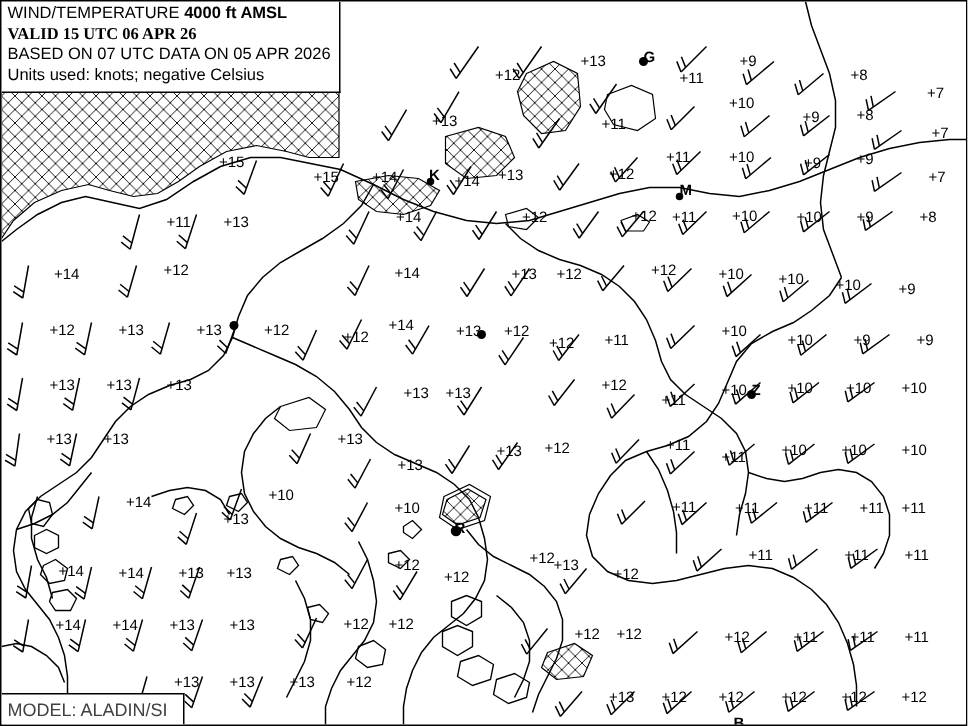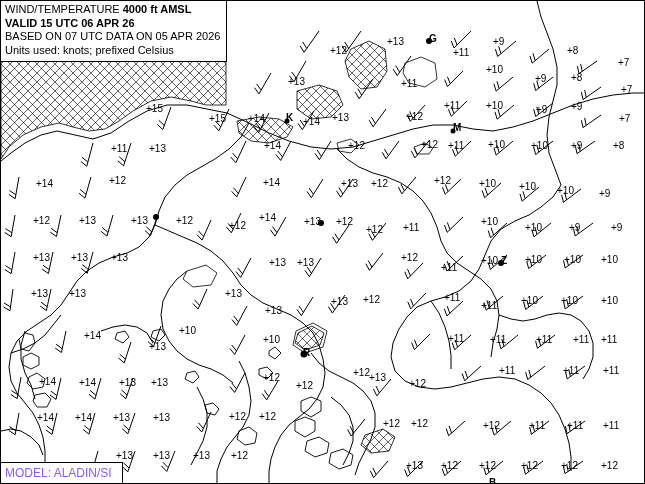--- a/index.html
+++ b/index.html
@@ -36,36 +36,37 @@
     z-index: 40;
   }
   .header-box div {
     font-size: 11px;
     line-height: 13.5px;
     color: #000;
     white-space: nowrap;
   }
   .header-box div.bold {
     font-weight: bold;
+    font-family: Liberation Serif, serif;
   }
   .footer-box {
     position: absolute;
     left: 0;
     bottom: 0;
     background: #ffffff;
     border: 1px solid #000000;
     border-left: none;
     border-bottom: none;
     padding: 3px 10px 3px 4px;
     z-index: 40;
   }
   .footer-box div {
     font-size: 12px;
     line-height: 14px;
-    color: #8b5cf6;
+    color: #404040;
     white-space: nowrap;
   }
   .temp {
     position: absolute;
     font-size: 10px;
     line-height: 10px;
     color: #000;
     white-space: nowrap;
     z-index: 20;
   }
@@ -896,20 +897,20 @@
       <div class="citylabel" style="left: 452px; top: 122px;">M</div>
       <div class="citylabel" style="left: 500px; top: 255px;">Z</div>
       <div class="citylabel" style="left: 302px; top: 347px;">R</div>
       <div class="citylabel" style="left: 488px; top: 477px;">B</div>
     </div>
 
   <div class="header-box">
     <div><span>WIND/TEMPERATURE </span><b>4000 ft AMSL</b></div>
     <div class="bold">VALID 15 UTC 06 APR 26</div>
     <div>BASED ON 07 UTC DATA ON 05 APR 2026</div>
-    <div>Units used: knots; prefixed Celsius</div>
+    <div>Units used: knots; negative Celsius</div>
   </div>
 
   <div class="footer-box">
     <div>MODEL: ALADIN/SI</div>
   </div>
 
 </div>
 
 </body></html>

